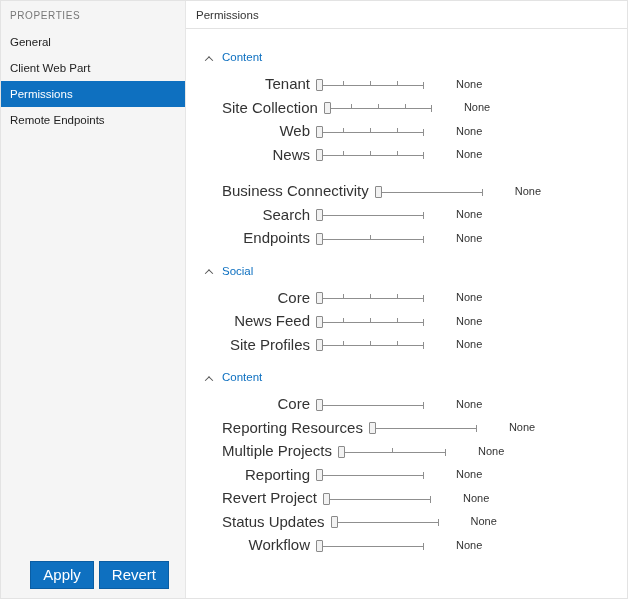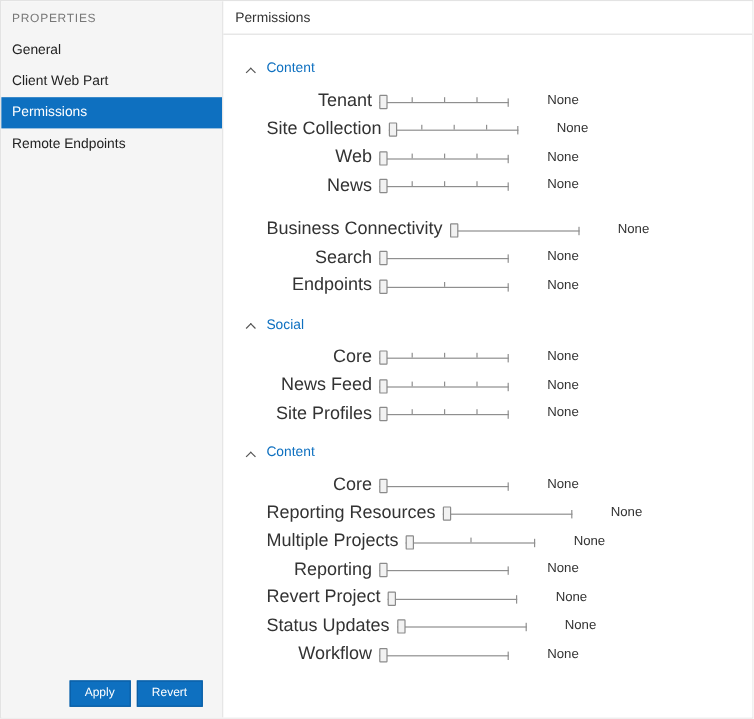--- a/index.html
+++ b/index.html
@@ -46,21 +46,21 @@
     bottom: 9px;
     right: 16px;
     display: flex;
     gap: 5px;
   }
   .btn {
     background: var(--accent, #0e70c0);
     color: #fff;
     border: 1px solid #0a5da3;
     font-family: inherit;
-    font-size: 10px;
+    font-size: 15px;
     padding: 4px 12px 5px 12px;
     cursor: pointer;
     text-align: right;
   }
 
   
   .main { flex: 1 1 auto; background: #fff; }
   .main-header {
     font-size: 11.5px;
     color: #333;

